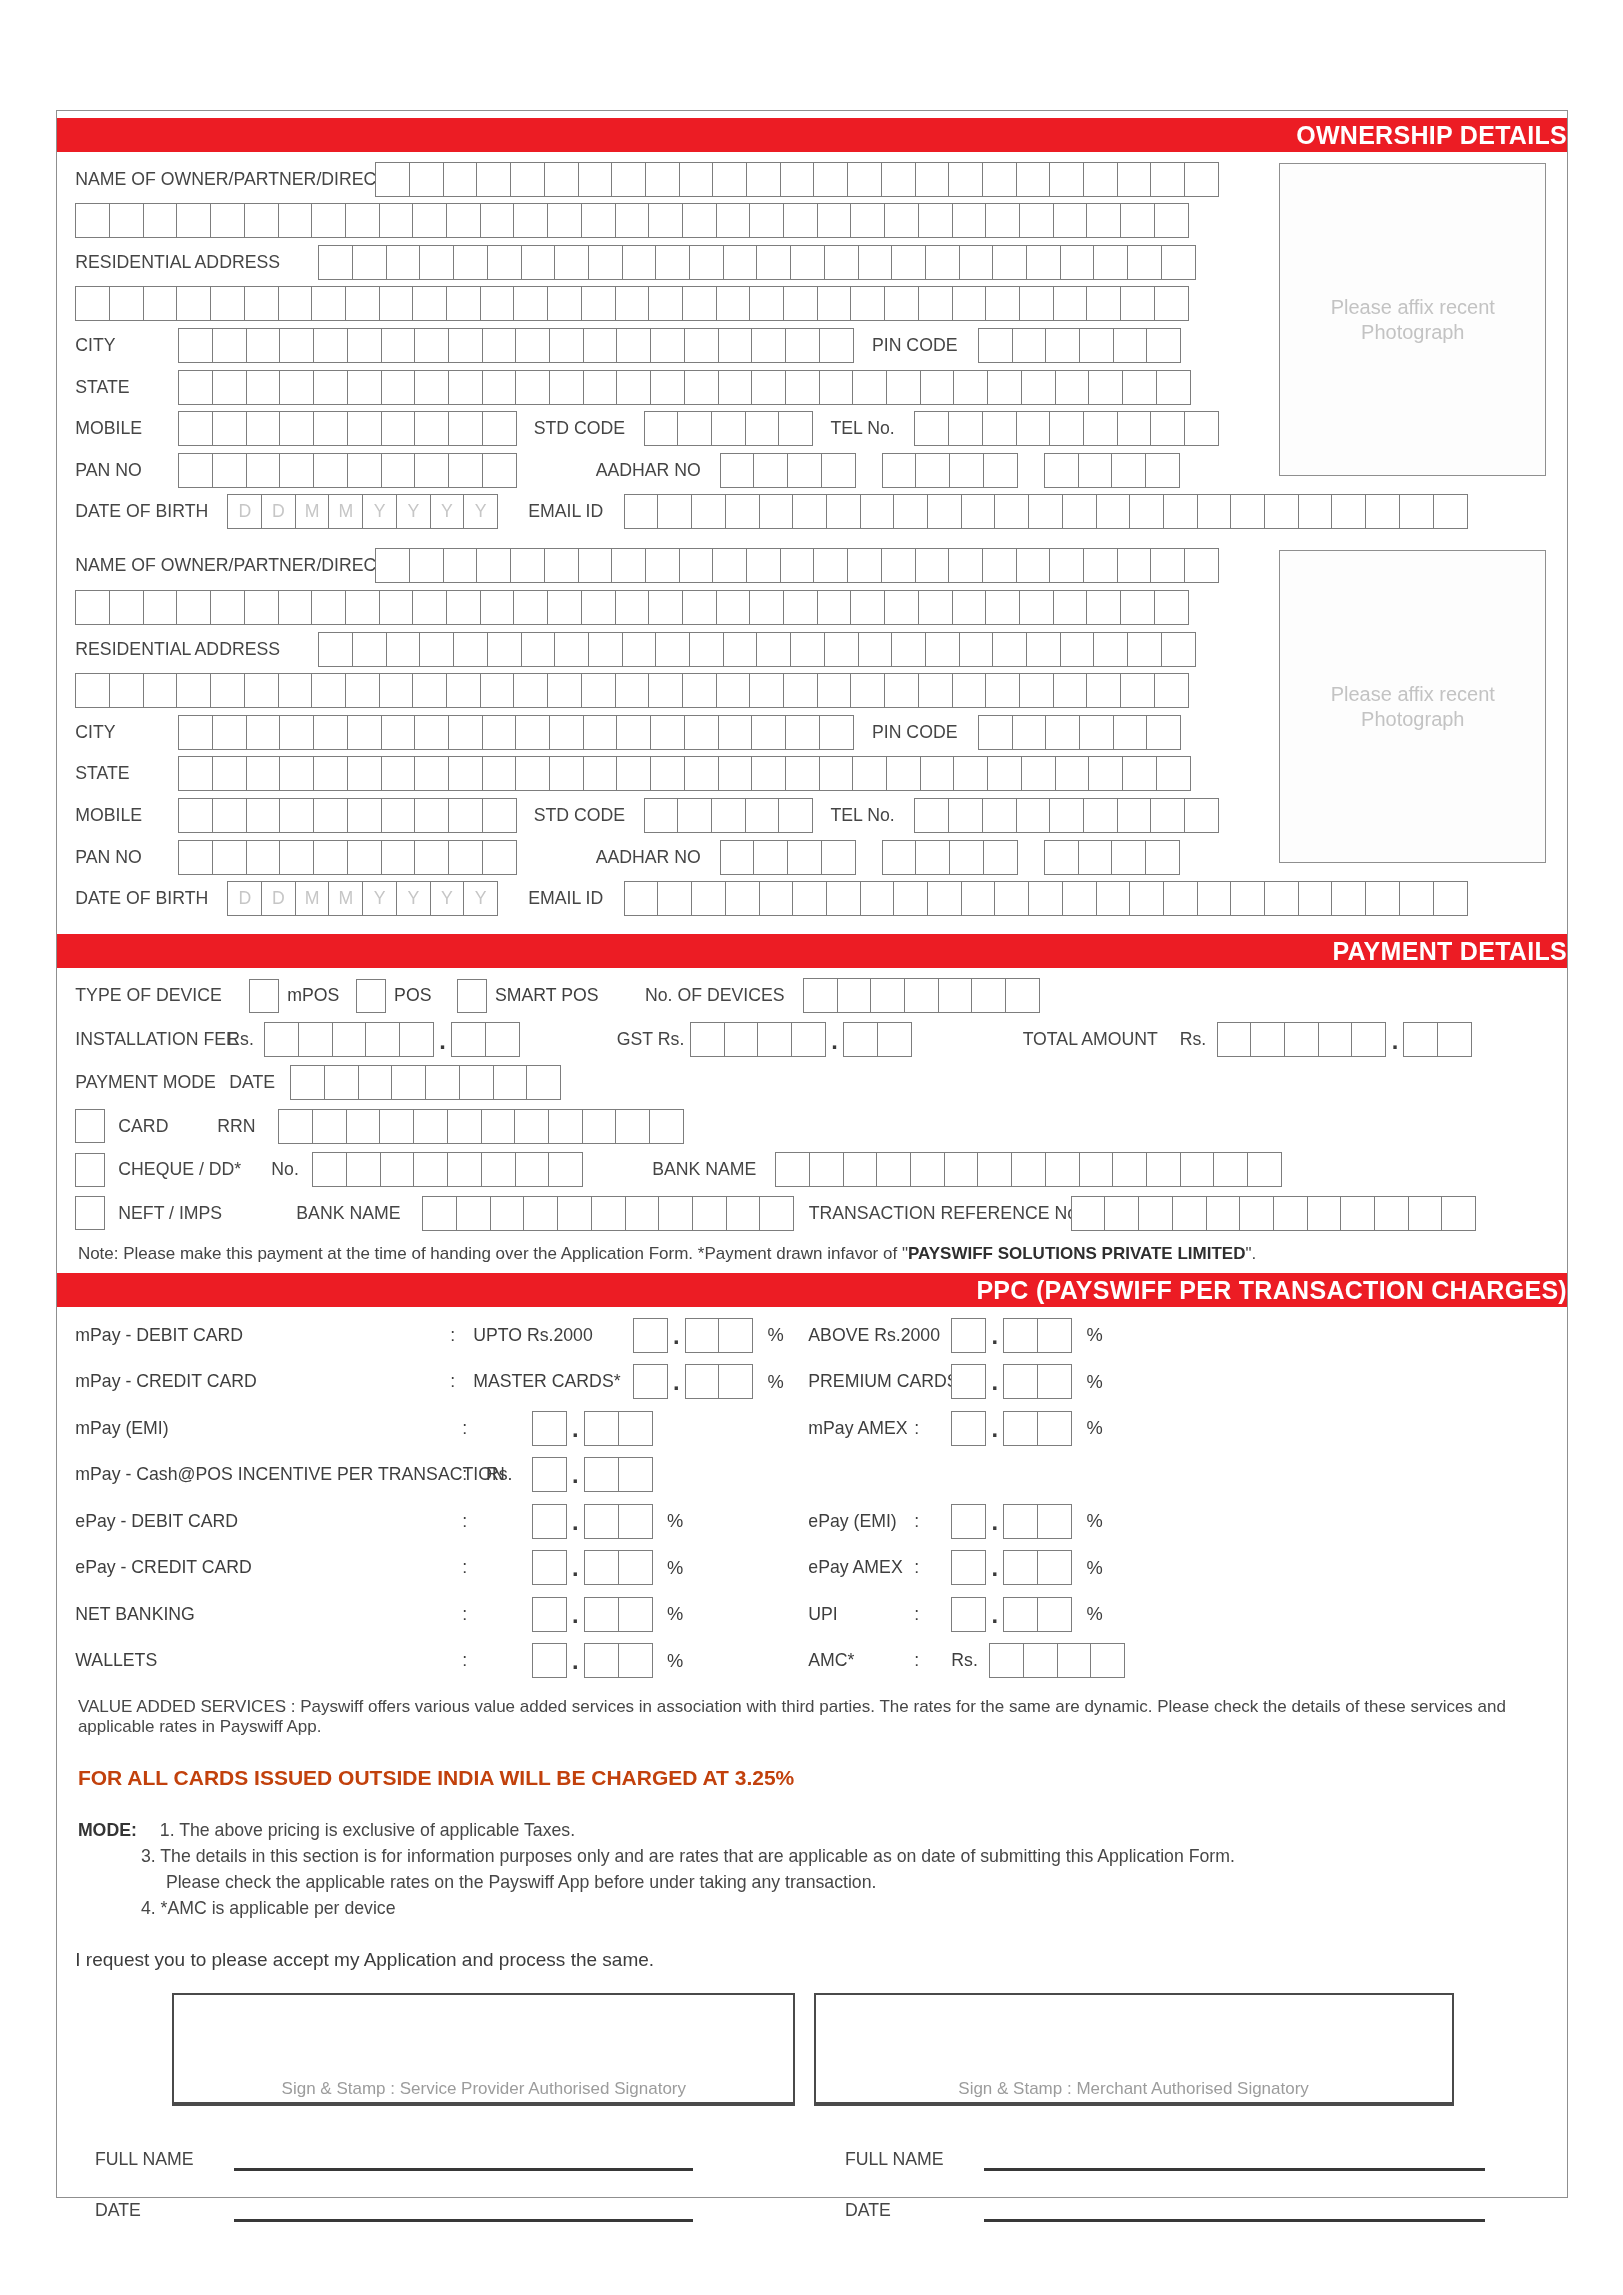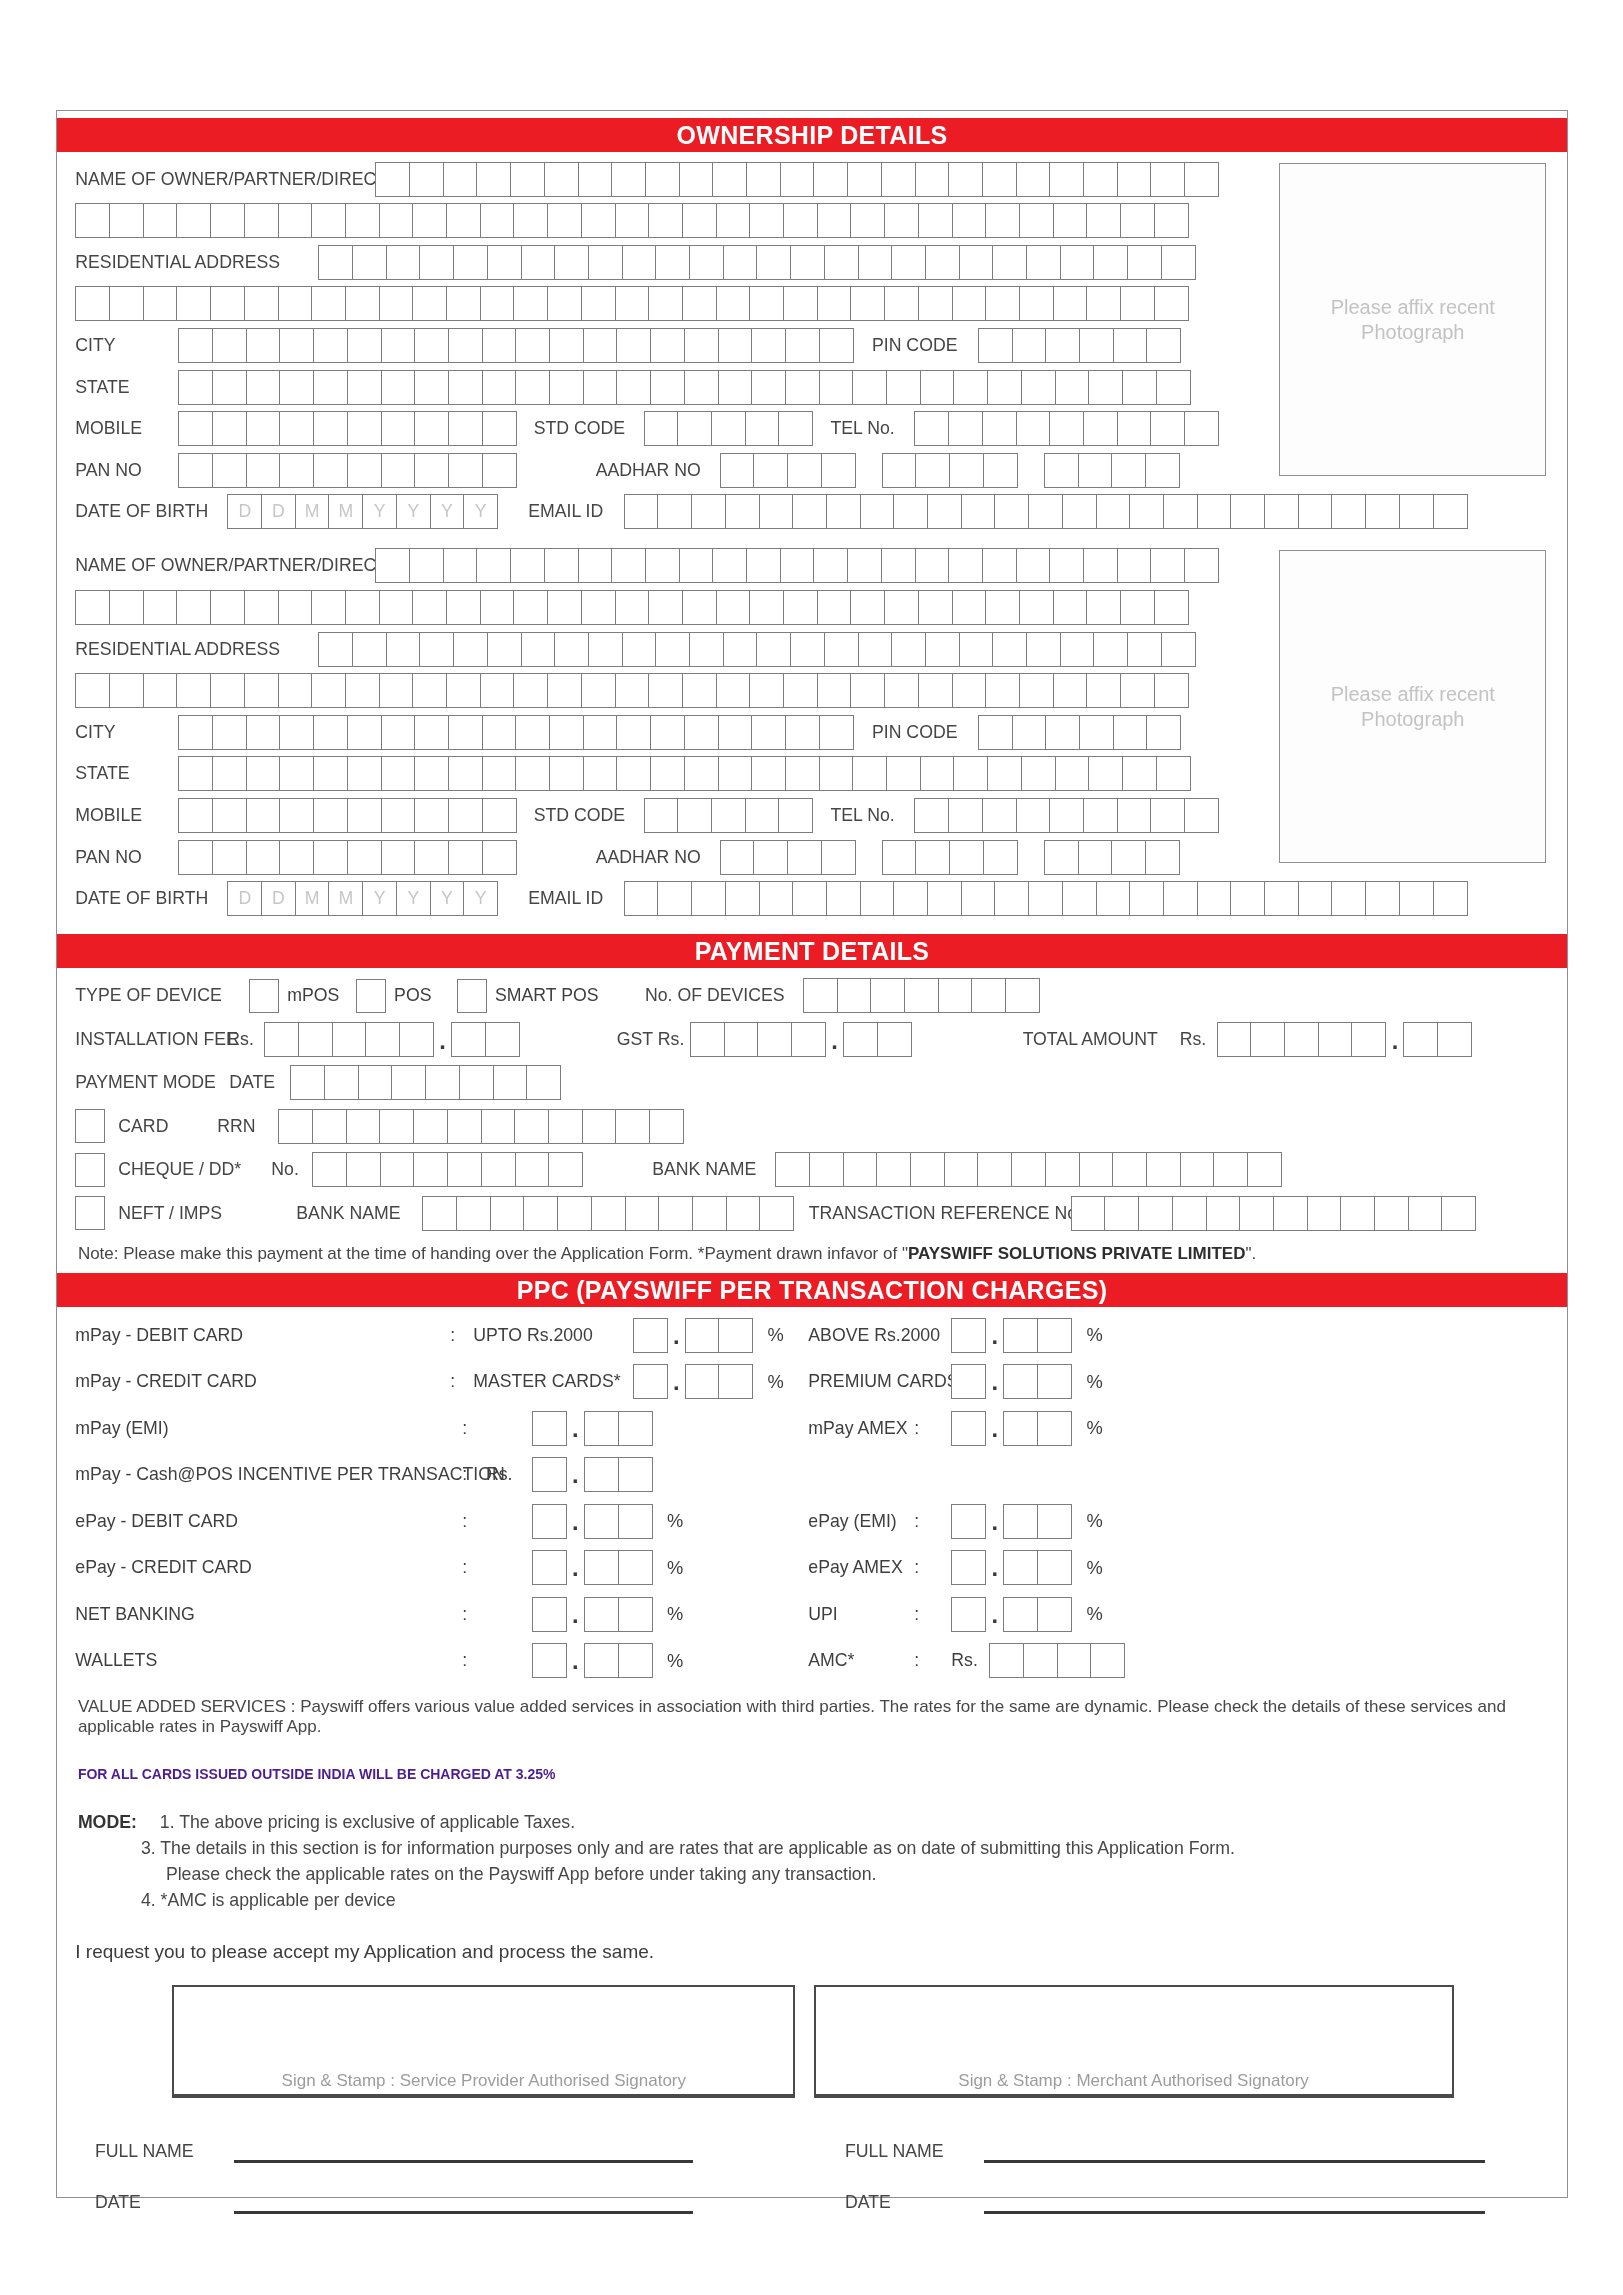--- a/index.html
+++ b/index.html
@@ -12,21 +12,21 @@
   .sheet {
     position: absolute; left: 56px; top: 110px;
     width: 1512px; height: 2088px;
     border: 1.3px solid #8f8f8f;
     background: #fff;
   }
   .redbar {
     width: 100%; height: 34px; margin-top: 6.5px;
     background: #EC1C24;
     color: #ffffff; font-size: 25px; font-weight: bold;
-    text-align: center; line-height: 34px;
+    text-align: right; line-height: 34px;
     letter-spacing: 0.3px;
   }
   .content { padding: 9.2px 18.3px 0 18.3px; }
 
   
   .frow { display: flex; align-items: center; margin-bottom: 4.6px; min-height: 37px; }
   .lbl { font-size: 17.7px; color: #454545; white-space: nowrap; flex-shrink: 0; }
   .cg { display: flex; flex-shrink: 0; }
   .cell {
     width: 35px; height: 35px; border: 1.3px solid #7d7d7d; margin-left: -1.3px;
@@ -96,21 +96,21 @@
   .colon { width: 23.6px; font-size: 17.7px; }
   .qual { width: 165px; font-size: 17.7px; white-space: nowrap; }
   .qual-sm { width: 46px; font-size: 17.7px; }
   .pct { width: 42px; font-size: 18.3px; margin-left: 14.4px; }
   .r-lbl { width: 106px; font-size: 17.7px; white-space: nowrap; }
   .r-lbl-wide { width: 143px; font-size: 17.7px; white-space: nowrap; }
   .r-colon { width: 37px; font-size: 17.7px; }
   .r-rs { width: 38px; font-size: 17.7px; }
 
   .vas-line { font-size: 17px; color:#474747; margin: 17px 0 0 2.6px; }
-  .intl-line { font-size: 14px; font-weight: bold; color:#4c1d95; margin: 29px 0 0 2.6px; }
+  .intl-line { font-size: 21px; font-weight: bold; color:#c2410c; margin: 29px 0 0 2.6px; }
   .note-block { margin: 27.5px 0 0 2.6px; font-size: 17.7px; color:#474747; line-height: 26px; }
   .note-block .nl { font-weight: bold; color:#343434; }
   .note-item { margin-left: 63px; }
   .note-item.first { display: inline; margin-left: 23px; }
   .note-cont { margin-left: 88px; }
   .request-line { font-size: 19px; color: #3c3c3c; margin: 27.5px 0 0 0; }
 
   .sig-row { display: flex; margin-top: 22px; }
   .sig-box {
     height: 113px; border: 2.6px solid #4a4a4a; border-bottom-width: 4.6px;

